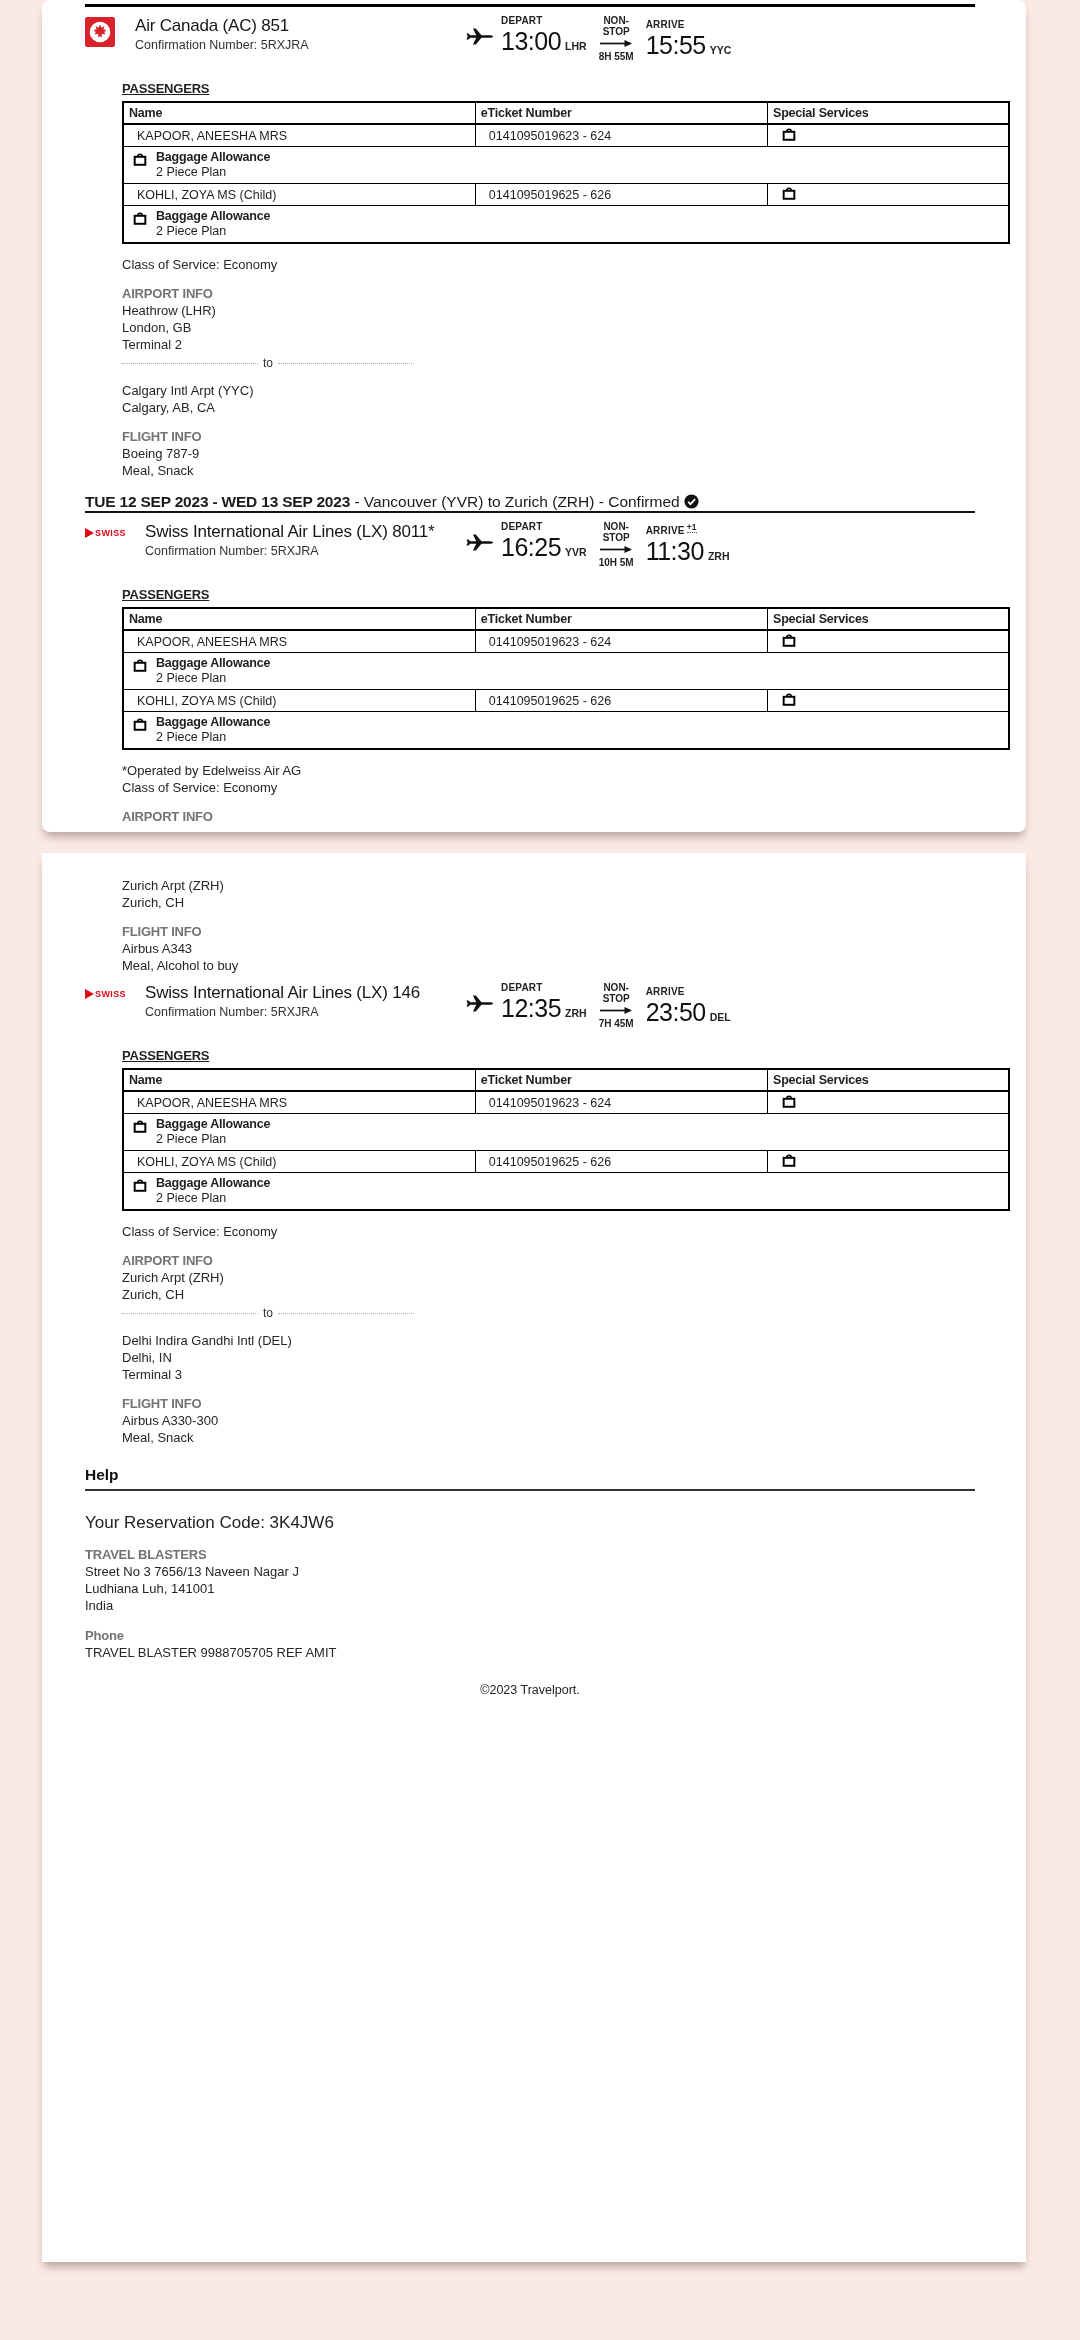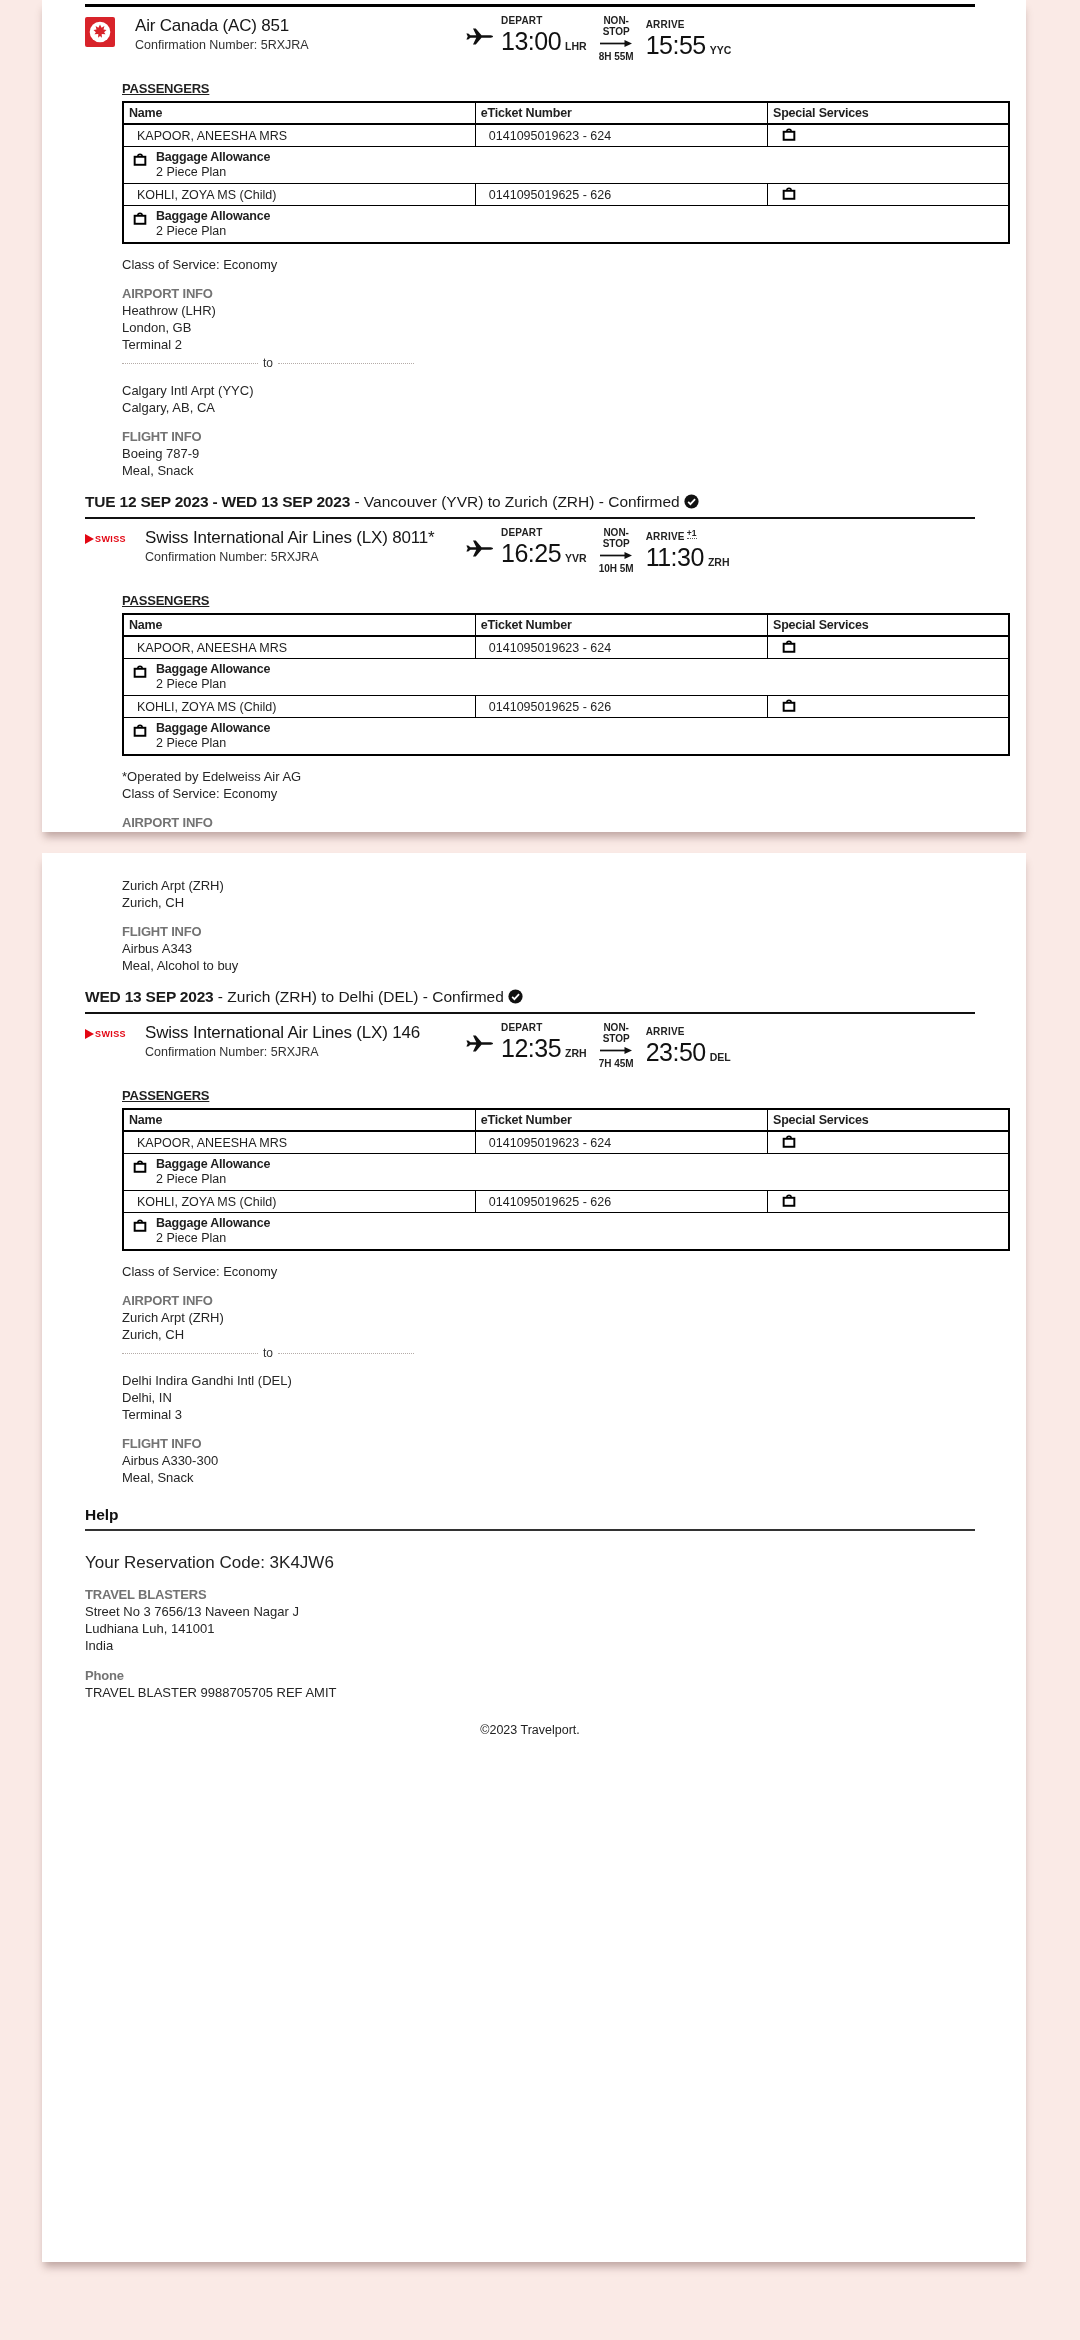--- a/index.html
+++ b/index.html
@@ -8,31 +8,31 @@
     background:#faeae6;
     font-family:"Liberation Sans","DejaVu Sans",sans-serif;
     color:#1f1f1f;font-size:13px;
   }
   .page{
     position:absolute;left:42px;width:984px;background:#ffffff;
     box-sizing:border-box;padding:0 16px 0 43px;
     box-shadow:0 7px 8px -2px rgba(120,85,80,.45);
     overflow:hidden;
   }
-  #page1{top:0;height:832px;}
+  #page1{top:0;height:832px;border-radius:8px;}
   #page2{top:853px;height:1409px;}
 
   
   .clip-strip{height:4px;border-bottom:3px solid #000;margin-right:35px;}
 
   
   .sec-heading{
     font-size:15.5px;color:#1a1a1a;
     border-bottom:2.5px solid #111;
-    padding-bottom:6px;margin:14px 35px 0 0;
+    margin:14px 35px 0 0;
     white-space:nowrap;
   }
   .sec-heading .dates{font-weight:bold;letter-spacing:-0.2px;}
   .chk{display:inline-block;width:15px;height:15px;vertical-align:-2px;margin-left:4px;}
 
   
   .seg-header{position:relative;margin-top:8px;height:54px;}
   .airline-row{display:flex;align-items:flex-start;}
   .logo-box{flex:0 0 auto;margin-top:2px;}
   .swiss-logo{display:flex;align-items:center;margin-top:7px;width:46px;}
@@ -352,26 +352,20 @@
 
 <div class="page" id="page2">
 
   <div class="txt" style="margin-top:24px;">Zurich Arpt (ZRH)</div>
   <div class="txt">Zurich, CH</div>
 
   <div class="txt sm-mt lbl">FLIGHT INFO</div>
   <div class="txt">Airbus A343</div>
   <div class="txt">Meal, Alcohol to buy</div>
 
-  <div class="sec-heading">
-    <span class="dates">WED 13 SEP 2023</span><span> - Zurich (ZRH) to Delhi (DEL) - Confirmed</span><span class="chk"><svg width="15" height="15" viewBox="0 0 18 18">
-          <circle cx="9" cy="9" r="8.5" fill="#111"></circle>
-          <path d="M5 9.5 l2.7 2.7 L13.3 6.2" stroke="#fff" stroke-width="2.1" fill="none"></path>
-        </svg></span>
-  </div>
 
   <div class="seg-header">
     <div class="airline-row">
       <span class="logo-box swiss-logo">
         <span class="swiss-flag"></span>
         <span class="swiss-word">SWISS</span>
       </span>
       <div class="airline-names">
         <div class="airline-name">Swiss International Air Lines (LX) 146</div>
         <div class="conf">Confirmation Number: 5RXJRA</div>

